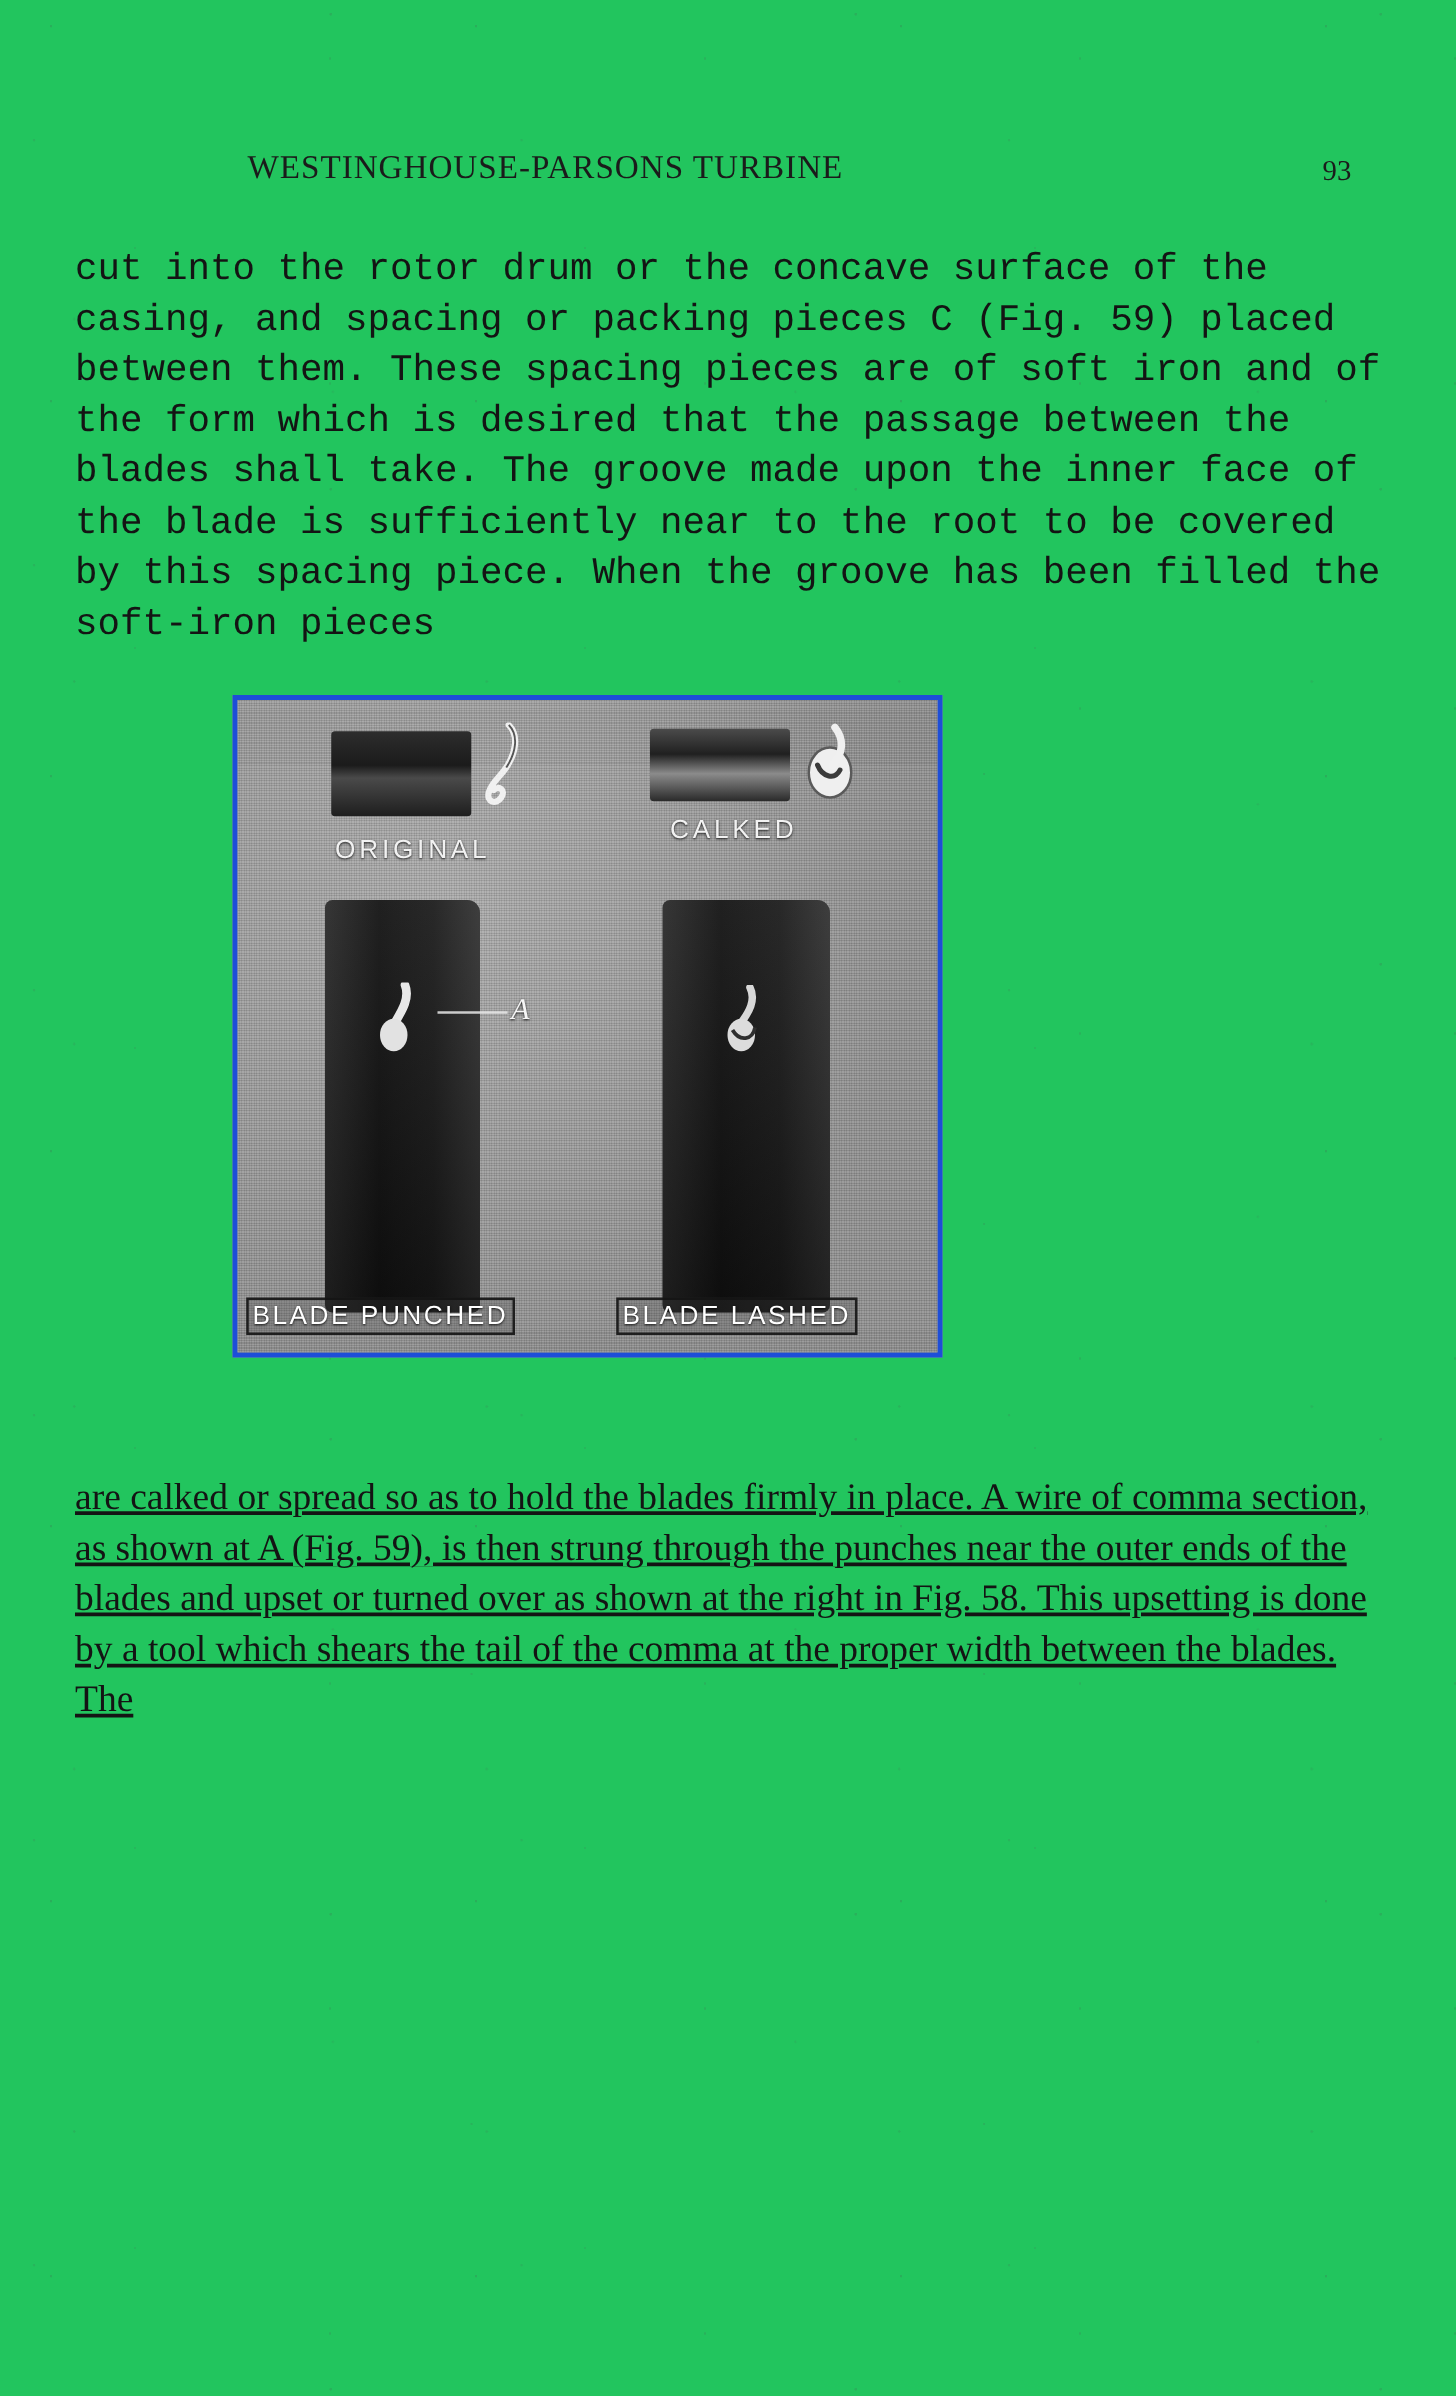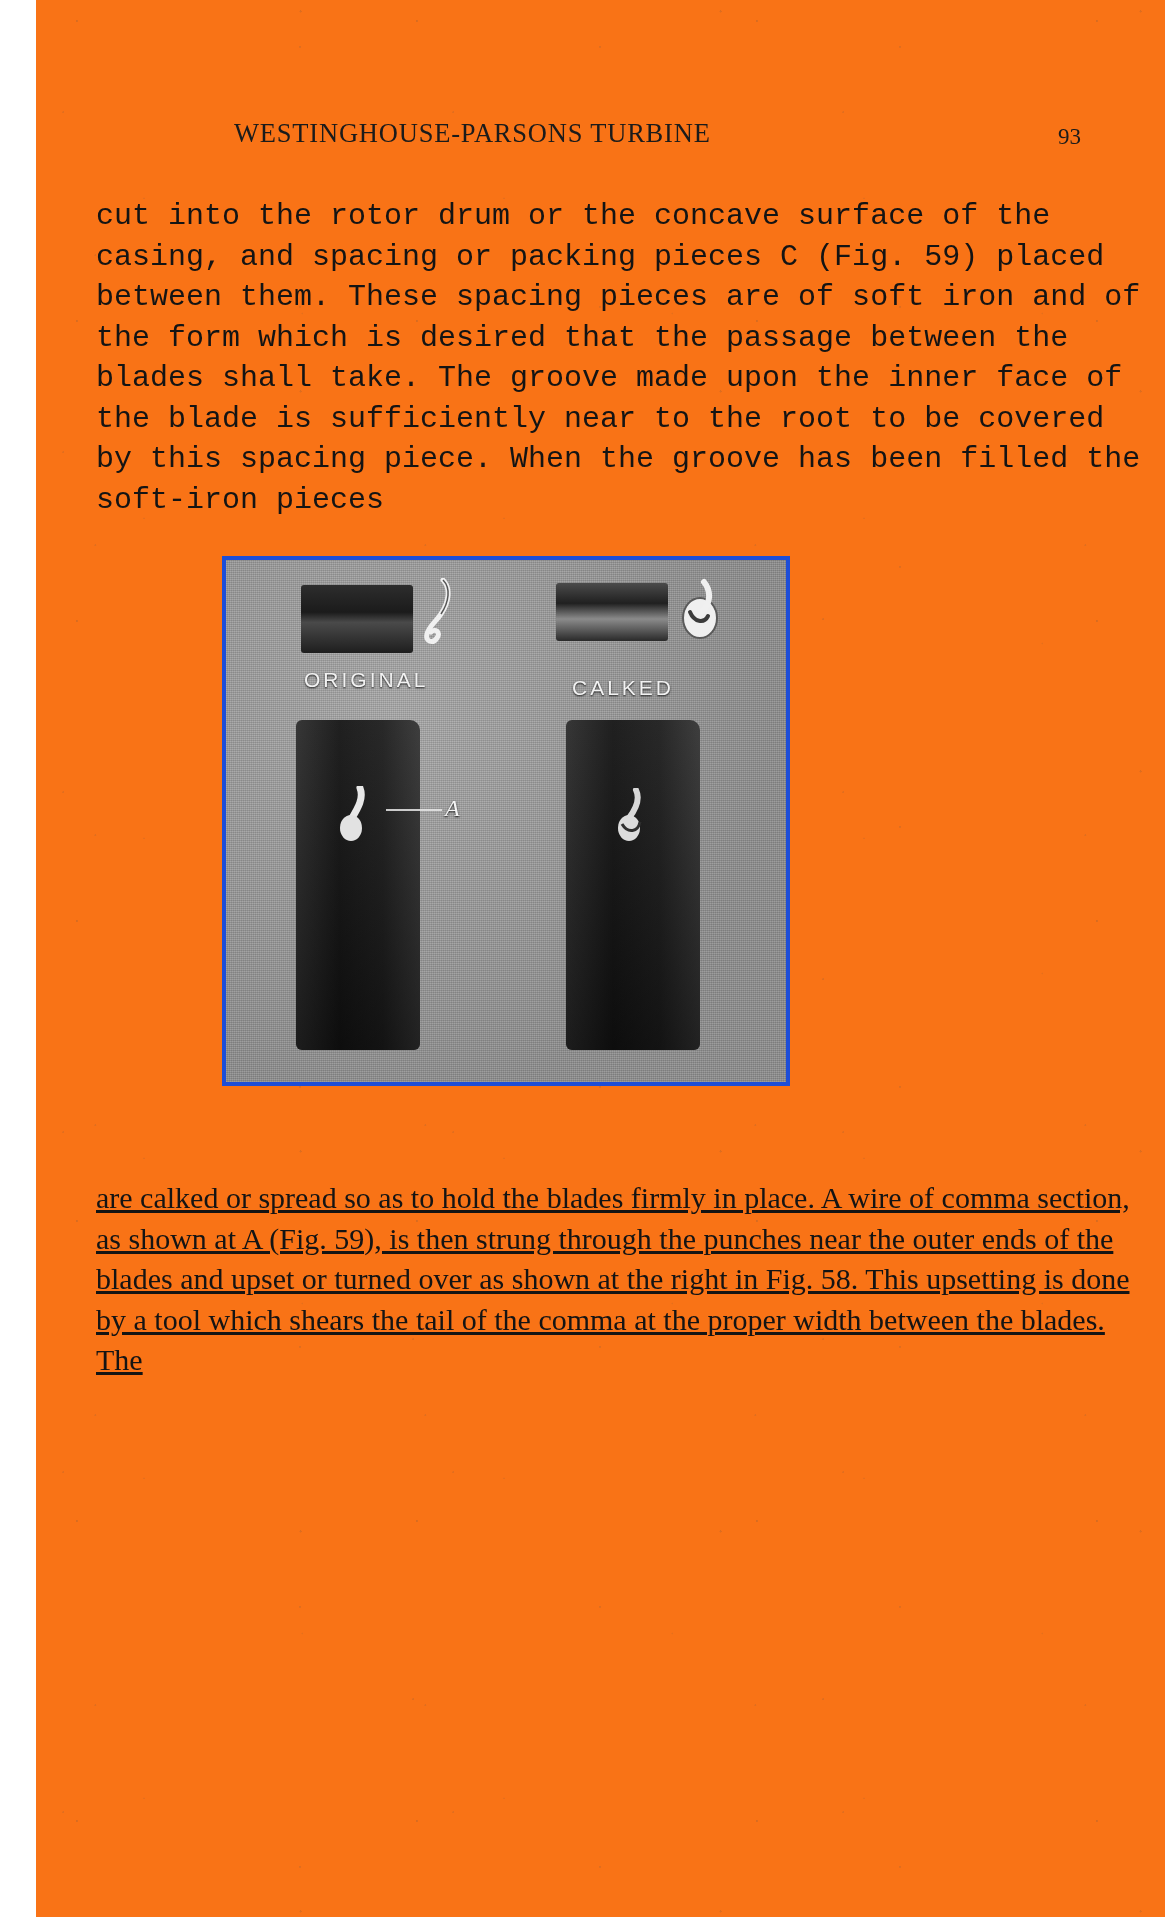--- a/index.html
+++ b/index.html
@@ -12,22 +12,21 @@
     height: 1917px;
     position: relative;
     font-family: "Liberation Serif", serif;
     color: #111;
     overflow: hidden;
   }
 
   .page {
     position: absolute;
     inset: 0;
-    background: #f97316;
-    margin-left: 36px;
+    background: #22c55e;
   }
 
   
   .speckle {
     position: absolute;
     inset: 0;
     pointer-events: none;
     opacity: 0.55;
     background-image:
       radial-gradient(circle at 12% 7%, rgba(80,80,80,0.35) 0.8px, transparent 1.2px),
@@ -125,21 +124,21 @@
   .fig-label {
     position: absolute;
     font-family: "Liberation Sans", sans-serif;
     font-size: 21px;
     letter-spacing: 3px;
     color: #f2f2f2;
     text-shadow: 0 1px 2px rgba(0,0,0,0.85);
     white-space: nowrap;
   }
   .lbl-original { left: 78px; top: 108px; }
-  .lbl-calked { left: 346px; top: 116px; text-align: center; }
+  .lbl-calked { left: 346px; top: 92px; text-align: center; }
 
   .drum {
     position: absolute;
     top: 160px;
     width: 124px;
     height: 330px;
     background: linear-gradient(90deg, #2c2c2c 0%, #141414 35%, #1d1d1d 70%, #343434 100%);
     border-radius: 6px 10px 6px 6px;
   }
   .drum-left { left: 70px; }
@@ -272,19 +271,23 @@
       <svg width="34" height="62" viewBox="0 0 34 62">
         <path d="M20 2 C25 12, 19 22, 13 30" fill="none" stroke="#d8d8d8" stroke-width="6" stroke-linecap="round"></path>
         <ellipse cx="13" cy="40" rx="11" ry="13" fill="#dcdcdc"></ellipse>
         <path d="M6 36 C12 46, 22 44, 24 34" fill="none" stroke="#2f2f2f" stroke-width="3"></path>
       </svg>
     </div>
 
     <div class="callout-line"></div>
     <div class="callout-A">A</div>
 
+    <div class="caption-strip">
+      <div class="caption-box cap-left">BLADE PUNCHED</div>
+      <div class="caption-box cap-right">BLADE LASHED</div>
+    </div>
   </div>
 
 
   <div class="body-text para-bottom">
     <p>are calked or spread so as to hold the blades firmly in place. A wire of comma section, as shown at A (Fig. 59), is then strung through the punches near the outer ends of the blades and upset or turned over as shown at the right in Fig. 58. This upsetting is done by a tool which shears the tail of the comma at the proper width between the blades. The</p>
   </div>
 </div>
 
 </body></html>

